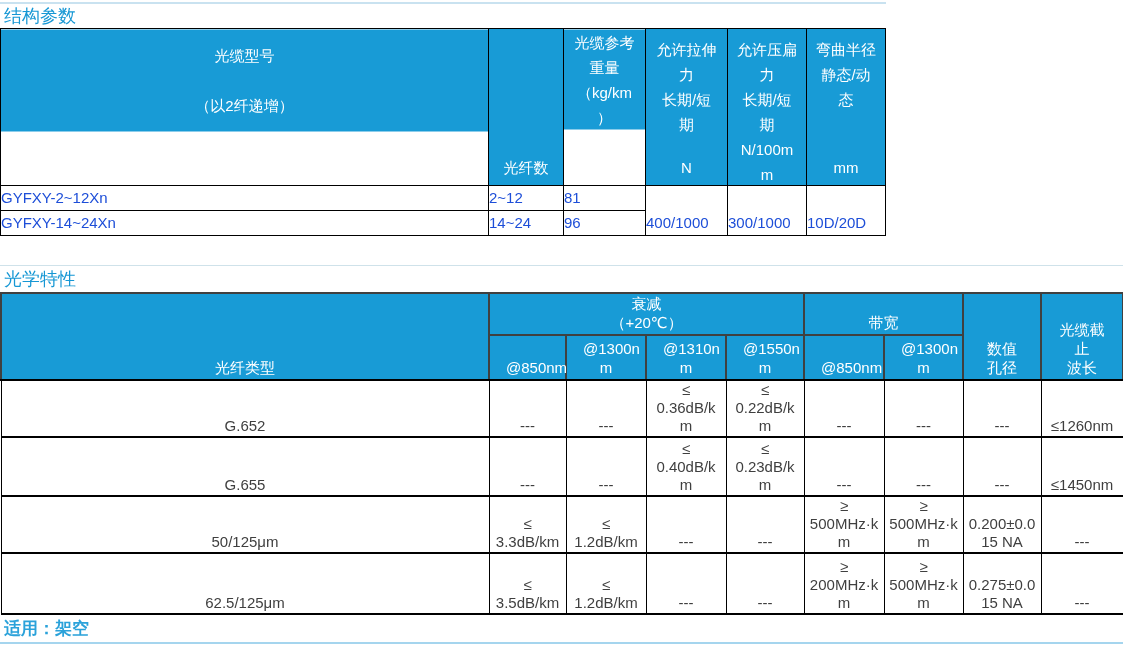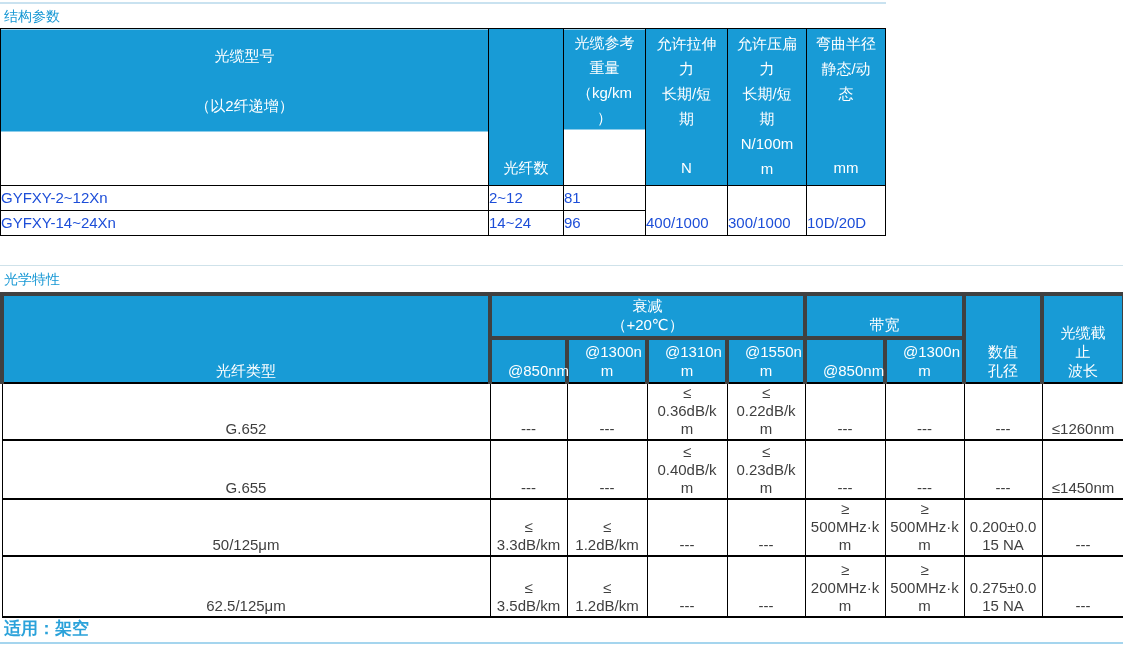--- a/index.html
+++ b/index.html
@@ -4,38 +4,38 @@
 <style>
   * { margin:0; padding:0; box-sizing:border-box; }
   body {
     width:1123px; height:648px; background:#ffffff; overflow:hidden;
     font-family:"Liberation Sans","DejaVu Sans",sans-serif; color:#3f3f3f;
   }
   .page { position:relative; width:1123px; height:648px; background:#fff; }
   .topline { position:absolute; left:0; top:2px; width:886px; height:2px; background:#c9e2f0; }
 
   .sec-title {
-    color:#1697d4; font-size:14px; line-height:24px; padding-left:4px;
+    color:#1697d4; font-size:18px; line-height:24px; padding-left:4px;
     white-space:nowrap;
   }
   .t1-title { position:absolute; left:0; top:4px; }
 
   table { border-collapse:collapse; table-layout:fixed; }
 
   
   .t1 { position:absolute; left:0; top:28px; width:885px; }
   .t1 th {
     background:#189bd6; color:#ffffff; font-weight:normal;
     border:1px solid #000; font-size:15px; vertical-align:top; padding:0;
   }
   .t1 th.grad1 { background:linear-gradient(to bottom,#189bd6 0,#189bd6 102px,#ffffff 102px,#ffffff 100%); }
   .t1 th.grad3 { background:linear-gradient(to bottom,#189bd6 0,#189bd6 100px,#ffffff 100px,#ffffff 100%); }
   .t1 .hwrap {
     height:155px; display:flex; flex-direction:column; justify-content:space-between;
-    align-items:center; line-height:25px; padding:2px 0 4px; white-space:pre-line;
+    align-items:center; line-height:25px; padding:8px 0 4px; white-space:pre-line;
   }
   .t1 .hmid { height:102px; display:flex; align-items:center; justify-content:center;
     line-height:25px; white-space:pre-line; text-align:center; }
   .t1 .htop4 { height:100px; display:flex; align-items:flex-start; justify-content:center;
     line-height:25px; padding-top:1px; white-space:pre-line; text-align:center; }
   .t1 td {
     border:1px solid #000; text-align:left; font-size:15px; color:#1d4ed8;
     vertical-align:middle; line-height:18px;
   }
   .t1 tbody tr { height:25px; }
@@ -45,21 +45,21 @@
     font-size:15px; color:#3f3f3f; padding:3px 0 0 4px; }
   .note-flag { position:absolute; left:0; top:1px; width:0; height:0;
     border-top:6px solid #3a9c35; border-right:6px solid transparent; }
   .sep-line { position:absolute; left:0; top:265px; width:1123px; height:1px; background:#cfe2ea; }
   .t2-title { position:absolute; left:0; top:267px; }
 
   
   .t2 { position:absolute; left:0; top:292px; width:1122px; }
   .t2 thead th {
     background:#189bd6; color:#fff; font-weight:normal;
-    border:4px solid #404040; vertical-align:bottom; text-align:center;
+    border:2px solid #404040; vertical-align:bottom; text-align:center;
     white-space:pre-line; font-size:15px; line-height:19px; padding:0 16px 2px;
   }
   .t2 thead tr.hr1 { height:41px; }
   .t2 thead tr.hr2 { height:45px; }
   .t2 thead th.bb { border-bottom:2px solid #000; }
   .t2 td {
     border:1px solid #000; border-bottom-width:2px;
     vertical-align:bottom; text-align:center; white-space:pre-line;
     line-height:18px; font-size:15px; color:#3f3f3f; padding:0 1px 1px;
   }

